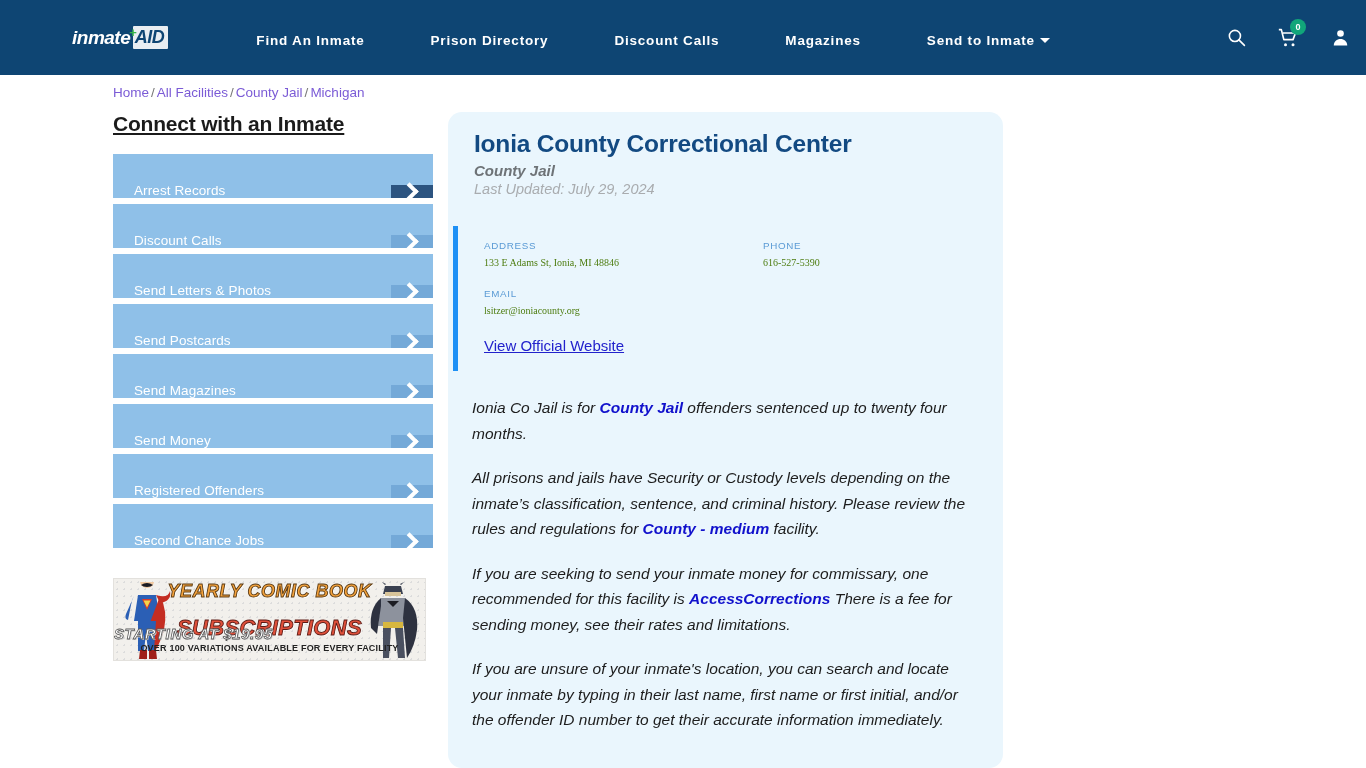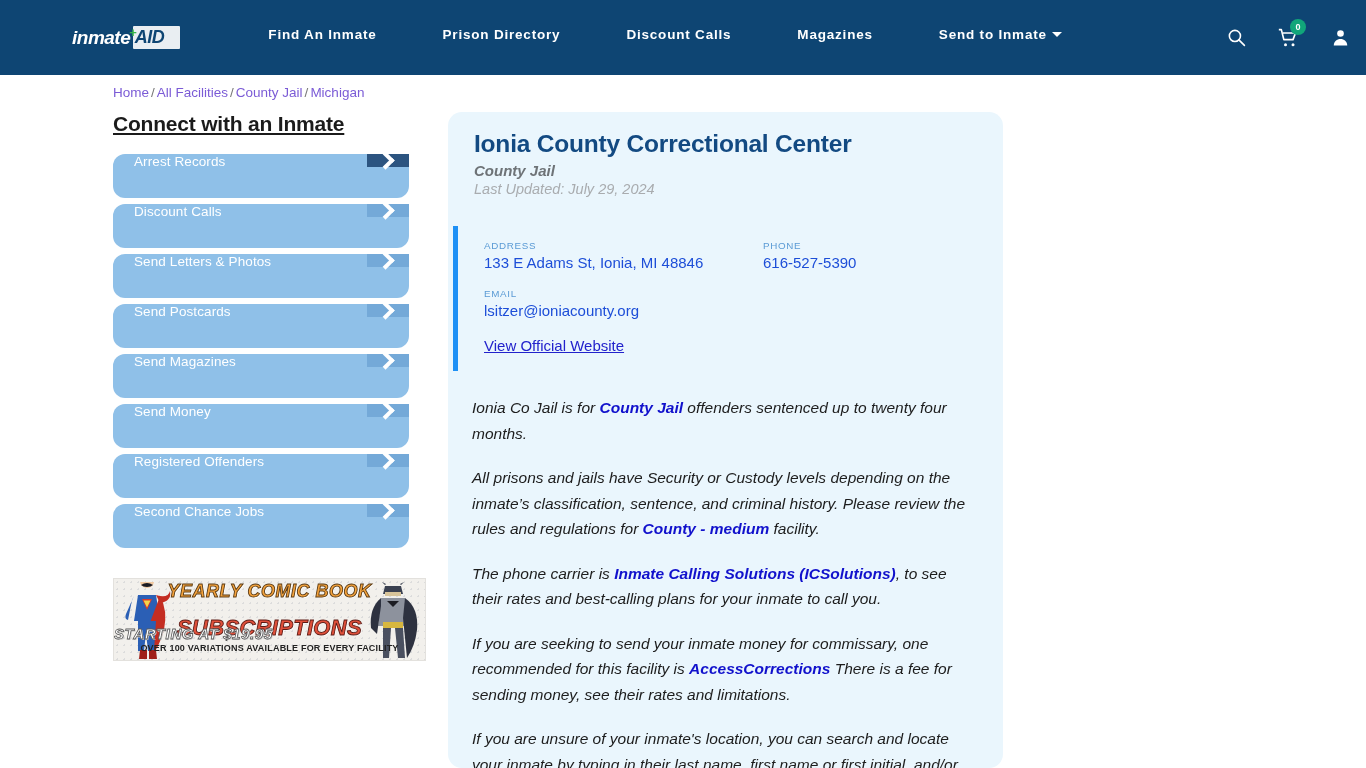--- a/index.html
+++ b/index.html
@@ -39,28 +39,28 @@
     top: -5px;
     left: -1px;
   }
   .logo-aid {
     background: #e9eef2;
     color: #0e4573;
     font-size: 18px;
     font-weight: bold;
     font-style: italic;
     letter-spacing: -0.5px;
-    padding: 1px 16px 1px 2px;
+    padding: 1px 4px 1px 2px;
     margin-left: -5px;
     border-radius: 1px;
   }
 
   .nav-items {
     display: flex;
-    align-items: flex-end;
+    align-items: flex-start;
     margin-left: 55px;
     height: 69px;
   }
   .nav-item {
     color: #ffffff;
     font-size: 13.5px;
     font-weight: bold;
     letter-spacing: 0.8px;
     padding: 0 33px;
     cursor: pointer;
@@ -126,27 +126,26 @@
   .sidebar-title {
     font-size: 21px;
     font-weight: bold;
     color: #1b1b1b;
     text-decoration: underline;
     margin: 0 0 18px 0;
     letter-spacing: -0.2px;
   }
   .side-btn {
     display: flex;
-    width: 296px;
+    width: 320px;
     height: 44px;
     margin-bottom: 6px;
     background: #8fc0e8;
     cursor: pointer;
-    align-items: flex-start;
-    border-radius: 12px;
+    align-items: flex-end;
   }
   .side-btn-label {
     flex: 1;
     display: flex;
     align-items: center;
     padding-left: 21px;
     color: #ffffff;
     font-size: 13.5px;
     letter-spacing: 0.1px;
   }
@@ -282,23 +281,24 @@
     row-gap: 15px;
     padding-left: 26px;
   }
   .info-label {
     font-size: 9.8px;
     color: #5b9bd5;
     letter-spacing: 0.7px;
     margin-bottom: 3px;
   }
   .info-value {
-    font-size: 15px;
-    color: #1d4ed8;
+    font-size: 10px;
+    color: #4d7c0f;
     line-height: 18.5px;
+    font-family: Liberation Serif, serif;
   }
   .official-link {
     display: inline-block;
     margin: 17px 0 0 26px;
     font-size: 15px;
     color: #2222cc;
     text-decoration: underline;
     cursor: pointer;
   }
 
@@ -492,17 +492,16 @@
         <div class="info-label">EMAIL</div>
         <div class="info-value">lsitzer@ioniacounty.org</div>
       </div>
     </div>
     <a class="official-link">View Official Website</a>
   </div>
 
   <div class="body-copy">
     <p>Ionia Co Jail is for <a>County Jail</a> offenders sentenced up to twenty four months.</p>
     <p>All prisons and jails have Security or Custody levels depending on the inmate’s classification, sentence, and criminal history. Please review the rules and regulations for <a>County - medium</a> facility.</p>
-    <p>The phone carrier is <a>Inmate Calling Solutions (ICSolutions)</a>, to see their rates and best-calling plans for your inmate to call you.</p>
     <p>If you are seeking to send your inmate money for commissary, one recommended for this facility is <a>AccessCorrections</a> There is a fee for sending money, see their rates and limitations.</p>
     <p>If you are unsure of your inmate's location, you can search and locate your inmate by typing in their last name, first name or first initial, and/or the offender ID number to get their accurate information immediately.</p>
   </div>
 </div>
 
 </body></html>

